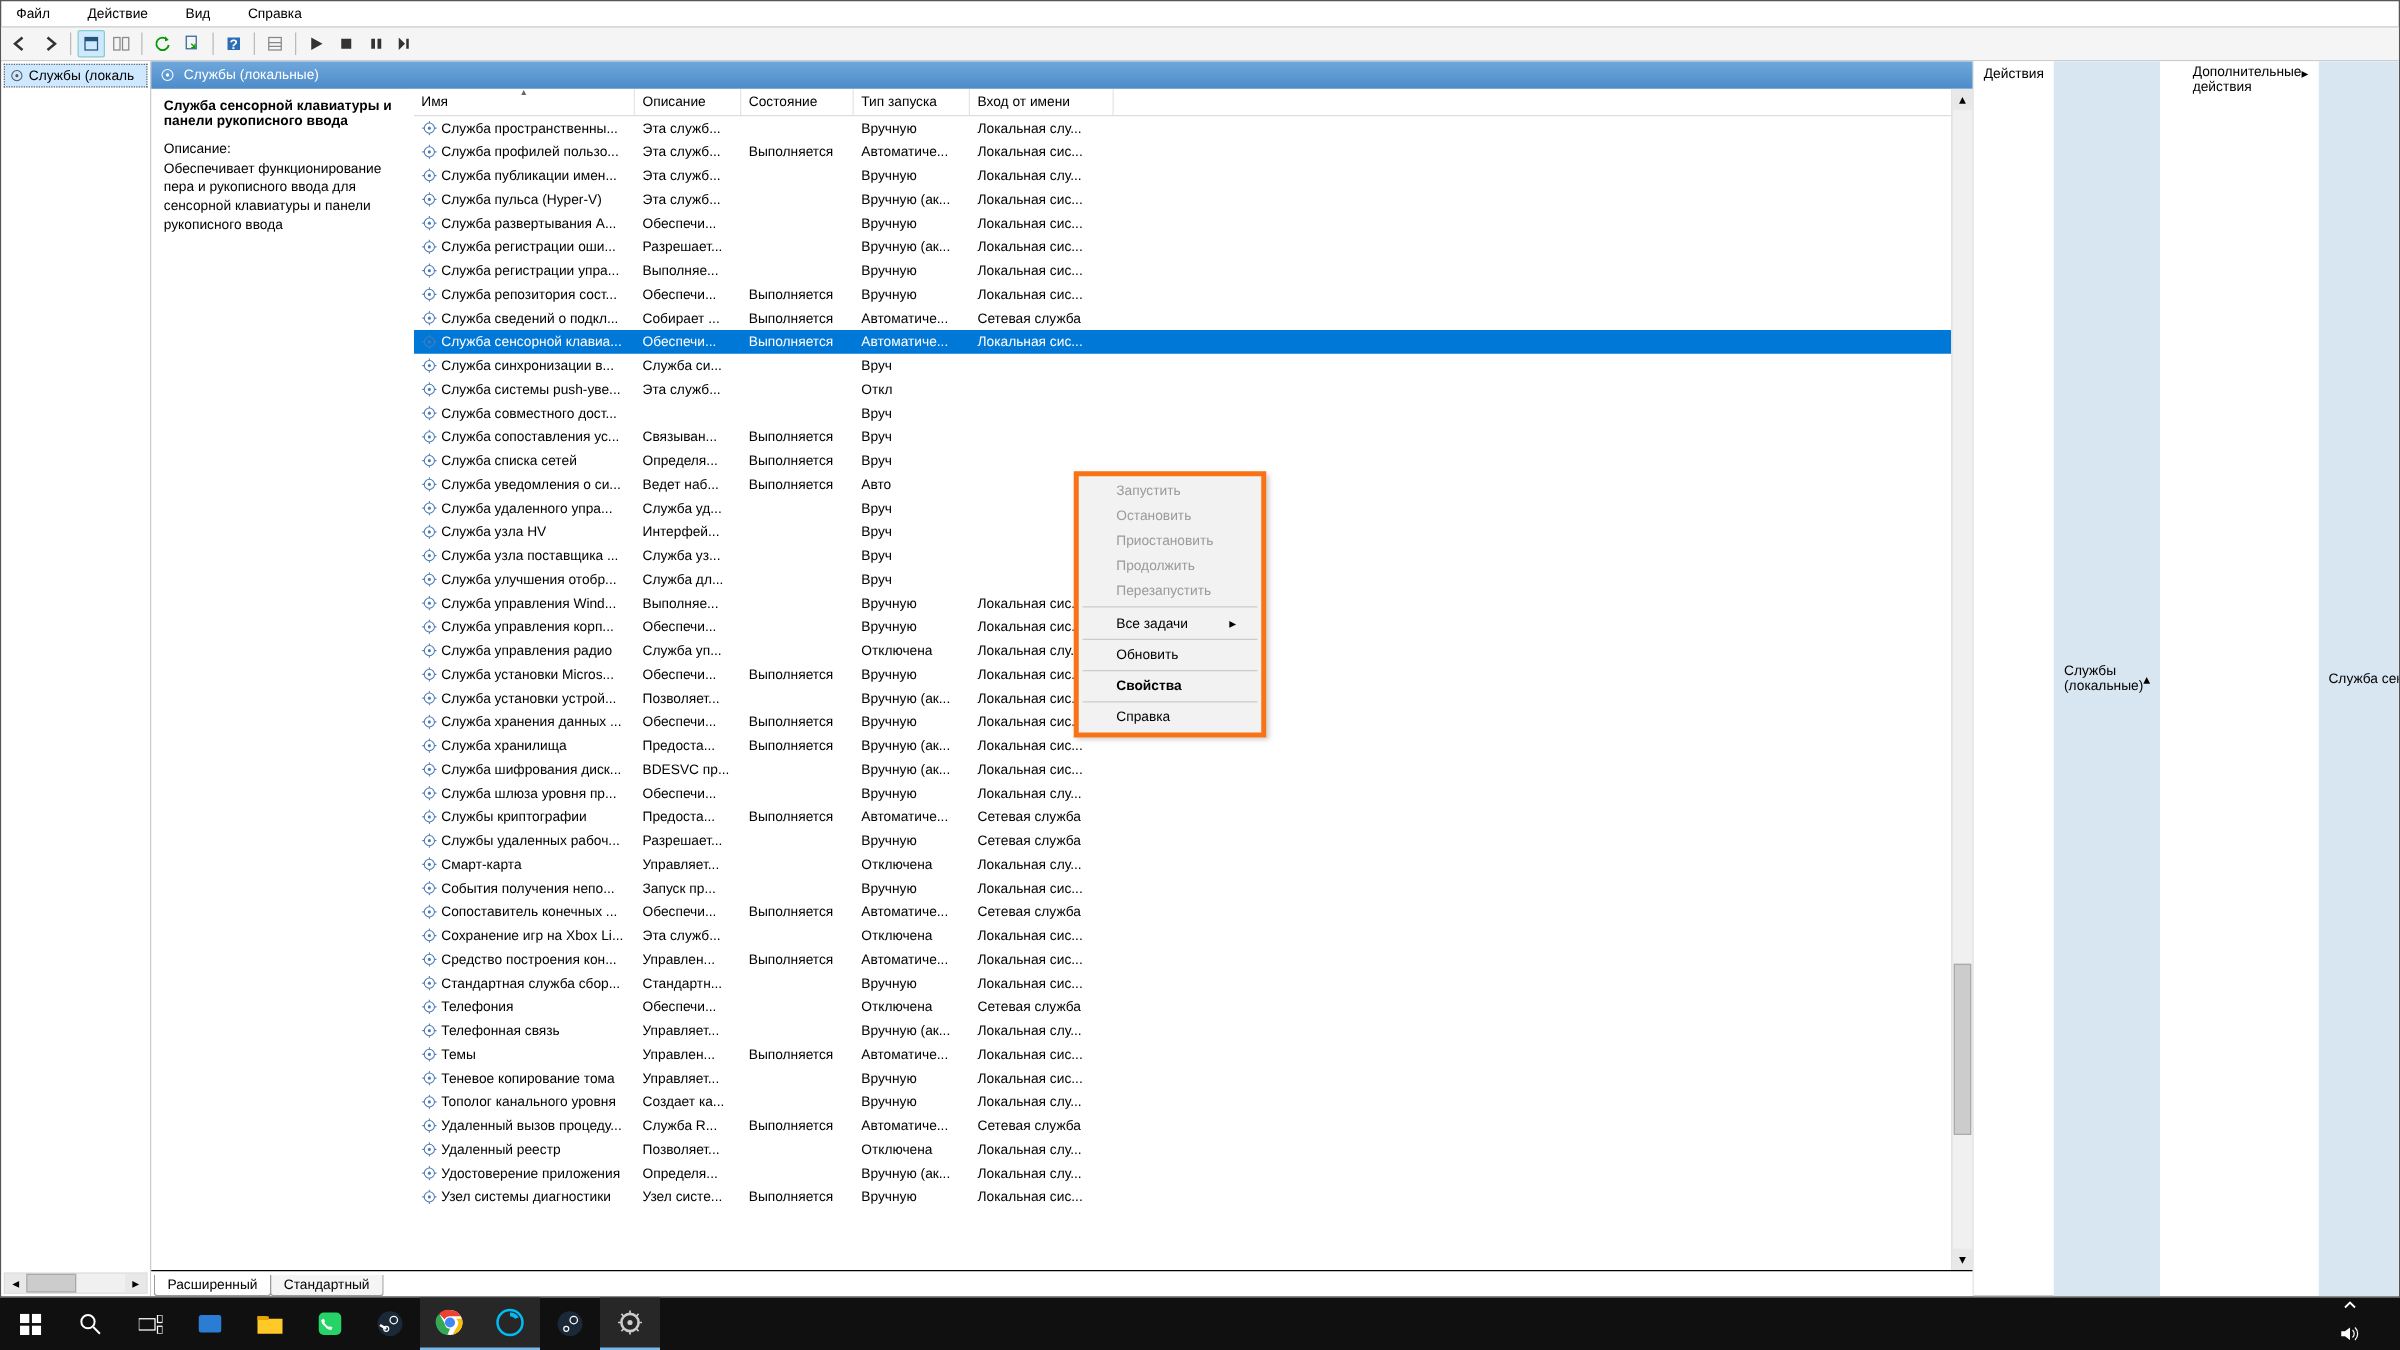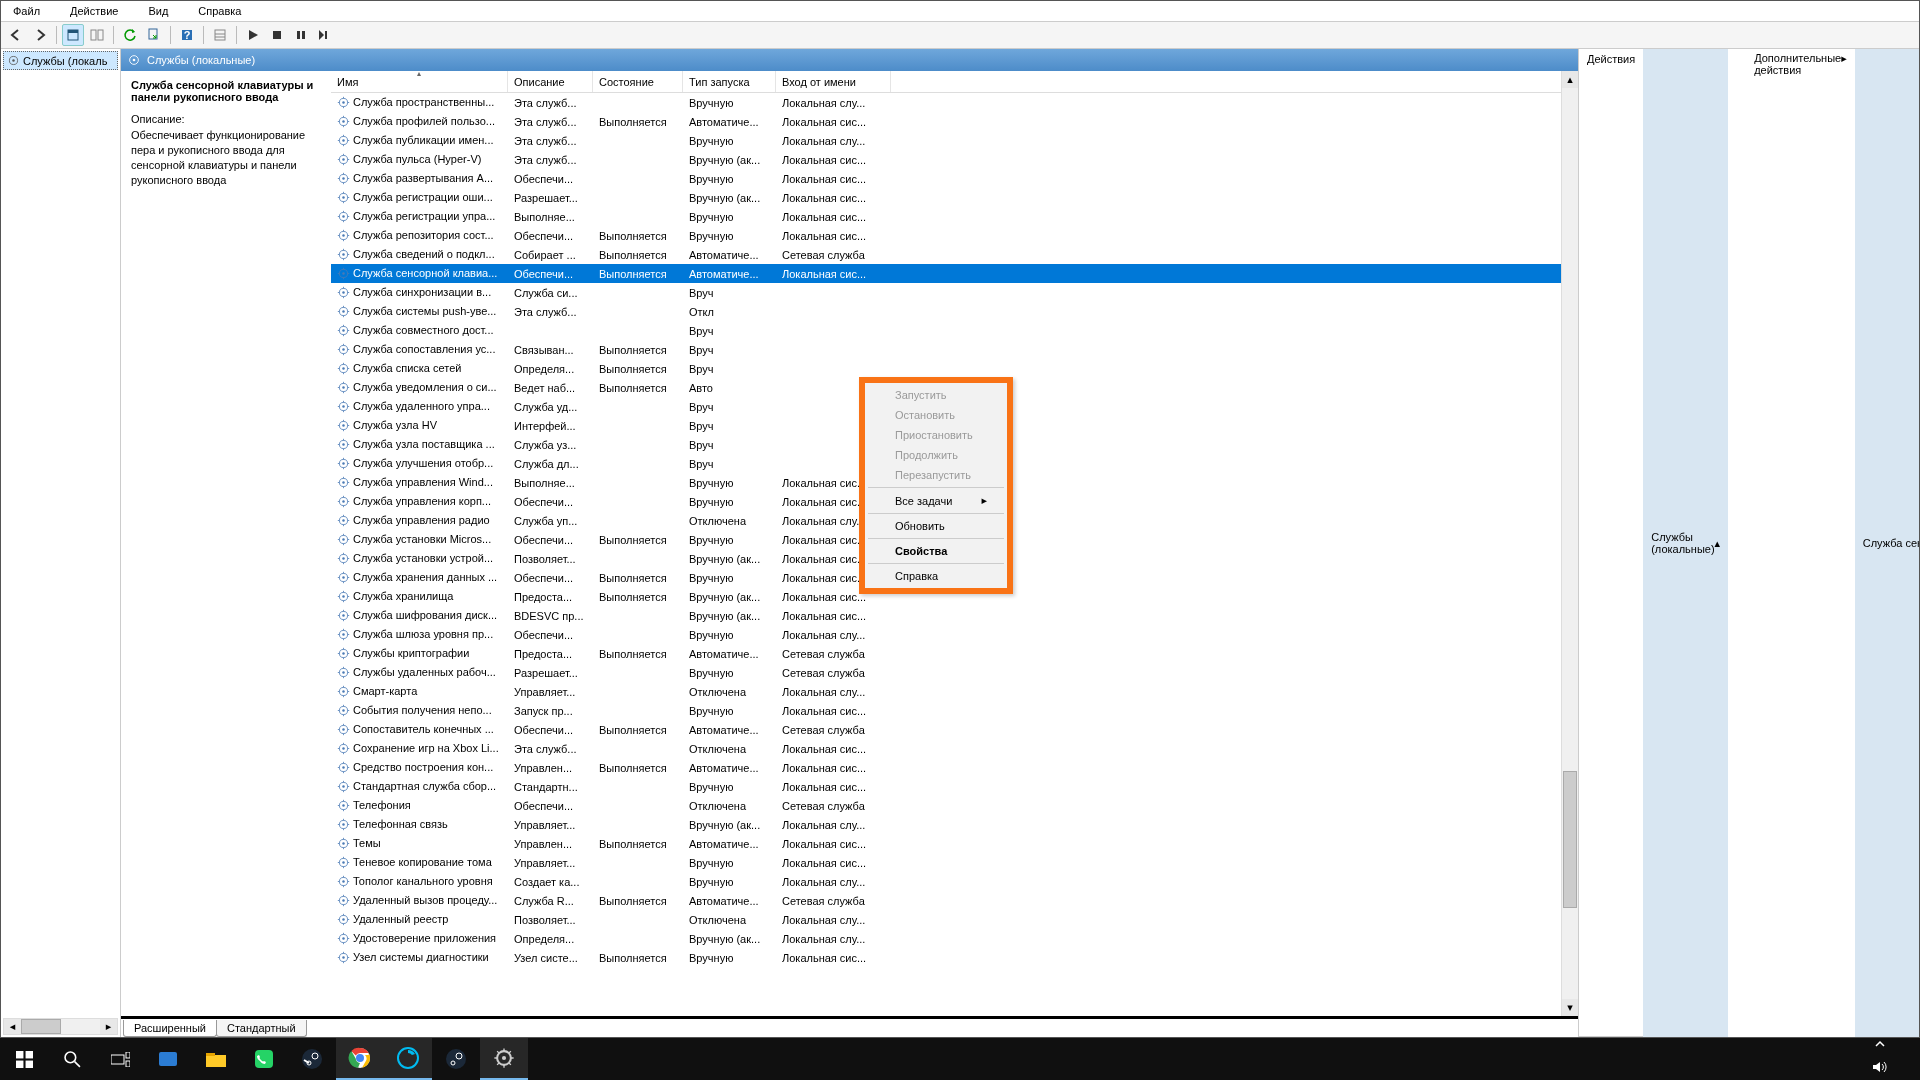--- a/index.html
+++ b/index.html
@@ -35,28 +35,28 @@
 .rows { flex:1; overflow:hidden; position:relative; }
 .row { height:19px; display:flex; align-items:center; }
 .row.sel { background:#0078d7; color:#fff; }
 .cell { padding:0 6px; white-space:nowrap; overflow:hidden; text-overflow:ellipsis; }
 .svc-icon { display:inline-block; width:13px; height:13px; margin-right:3px; vertical-align:-3px; }
 .gear { width:13px; height:13px; }
 .vscroll { width:17px; background:#f0f0f0; display:flex; flex-direction:column; border-left:1px solid #ddd; }
 .vscroll .ar { height:17px; display:flex; align-items:center; justify-content:center; background:#e8e8e8; }
 .vscroll .track { flex:1; position:relative; }
 .vscroll .thumb { position:absolute; left:1px; right:1px; top:75%; height:15%; background:#ccc; border:1px solid #aaa; }
-.tabs { height:21px; display:flex; align-items:flex-end; background:#fff; border-top:3px solid #000000; padding-left:2px; }
+.tabs { height:21px; display:flex; align-items:flex-end; background:#fff; border-top:1px solid #000000; padding-left:2px; }
 .tab { border:1px solid #999; border-top:none; border-radius:0 0 3px 3px; padding:2px 10px; background:#f5f5f5; margin-right:-1px; }
 .tab.active { background:#fff; position:relative; z-index:1; }
 .actions { width:340px; background:#fff; display:flex; flex-direction:row; }
 .actions-title { padding:4px 8px; border-bottom:1px solid #ccc; font-weight:normal; background:#fff; }
 .actions-group-h { background:#d8e6f2; padding:3px 8px; display:flex; align-items:center; justify-content:space-between; }
 .actions-item { padding:3px 8px 3px 26px; display:flex; justify-content:flex-end; }
-.ctxmenu { position:absolute; left:738px; top:306px; width:154px; background:#f2f2f2; border:6px solid #f97316; box-shadow:2px 2px 4px rgba(0,0,0,.2); z-index:50; padding:2px; }
+.ctxmenu { position:absolute; left:738px; top:306px; width:154px; background:#f2f2f2; border:4px solid #f97316; box-shadow:2px 2px 4px rgba(0,0,0,.2); z-index:50; padding:2px; }
 .ctxmenu .mi { padding:4px 18px 4px 28px; display:flex; justify-content:space-between; align-items:center; }
 .ctxmenu .mi.dis { color:#9a9a9a; }
 .ctxmenu .mi.bold { font-weight:bold; }
 .ctxmenu hr { border:none; border-top:1px solid #ccc; margin:2px 1px; }
 .taskbar { position:absolute; left:0; bottom:0; width:1920px; height:42px; background:#101010; display:flex; align-items:center; color:#fff; }
 .tb-btn { width:48px; height:42px; display:flex; align-items:center; justify-content:center; }
 .tb-btn.active { border-bottom:2px solid #76b9ed; background:#272727; }
 .tray { margin-left:auto; display:flex; align-items:center; height:100%; padding:0 6px; gap:10px;flex-direction:column; }
 .tray-clock { text-align:center; line-height:13px; font-size:11px; padding:0 6px; }
 svg { display:block; }

